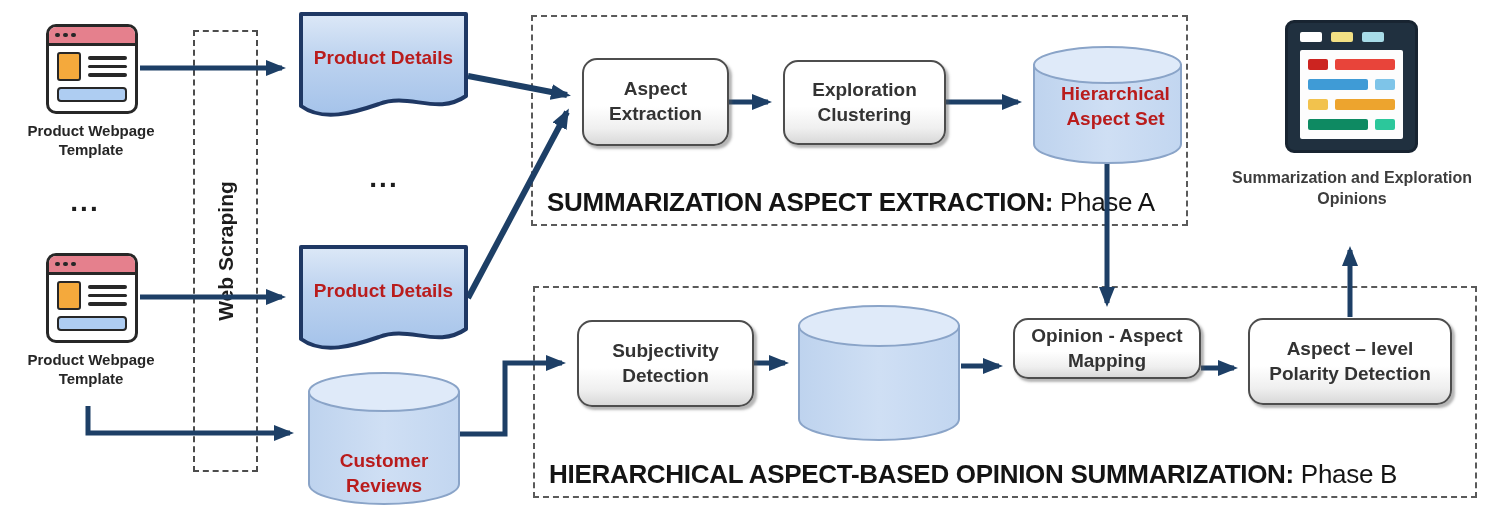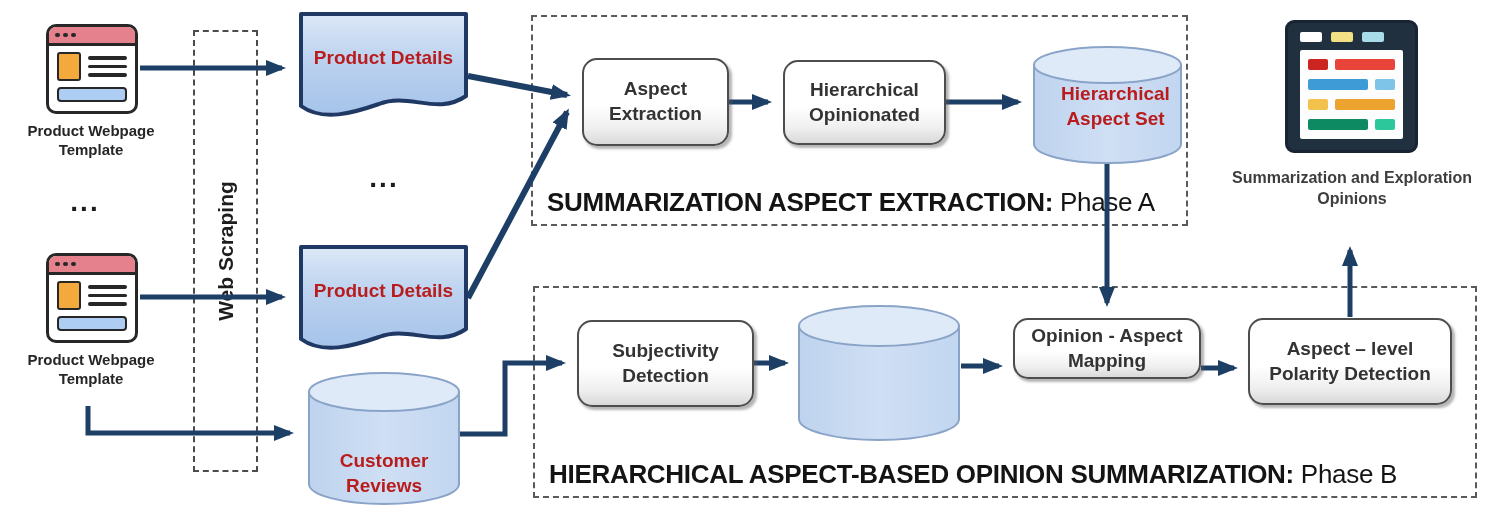--- a/index.html
+++ b/index.html
@@ -175,21 +175,21 @@
       <ellipse cx="76" cy="20" rx="75" ry="19" fill="#dfeaf9" stroke="#8aa4c8" stroke-width="2"></ellipse>
     </svg>
     <div class="lbl" style="top:44px;padding:0 28px;margin-top:33px;">Customer Reviews</div>
   </div>
 
   <div class="node" style="left:582px;top:58px;width:147px;height:88px;">
     <span>Aspect Extraction</span>
   </div>
 
   <div class="node" style="left:783px;top:60px;width:163px;height:85px;">
-    <span>Hierarchical Opinionated</span>
+    <span>Exploration Clustering</span>
   </div>
 
   <div class="shape" style="left:1033px;top:46px;width:165px;height:118px;">
     <svg width="149" height="118">
       <path d="M1 19 L1 98 A73.5 19 0 0 0 148 98 L148 19 Z" fill="url(#cylGrad)" stroke="#8aa4c8" stroke-width="2"></path>
       <ellipse cx="74.5" cy="19" rx="73.5" ry="18" fill="#dfeaf9" stroke="#8aa4c8" stroke-width="2"></ellipse>
     </svg>
     <div class="lbl" style="top:36px;padding:0 14px;">Hierarchical Aspect Set</div>
   </div>
 

